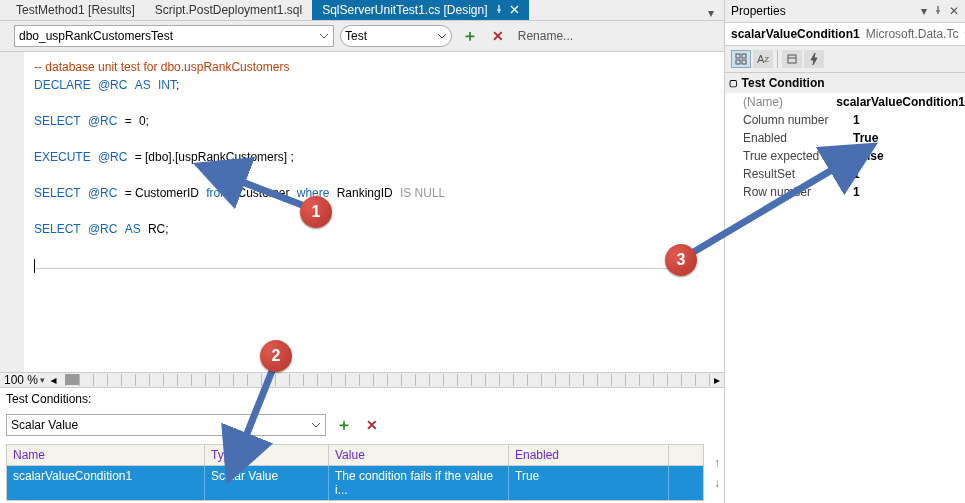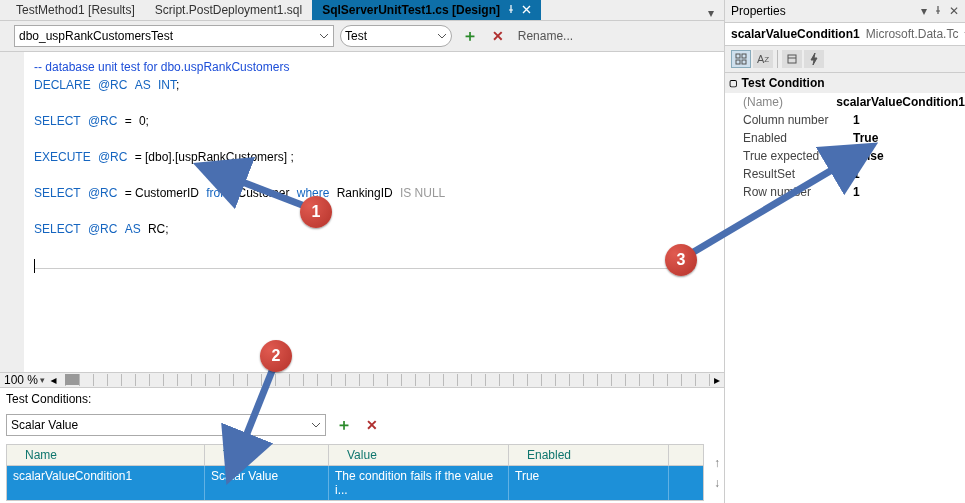--- a/index.html
+++ b/index.html
@@ -3,58 +3,58 @@
 <meta charset="utf-8">
 <style>
   * { box-sizing: border-box; margin: 0; padding: 0; font-family: "Segoe UI", Tahoma, sans-serif; font-size: 12px; }
   body { width: 965px; height: 503px; background: #fff; display: flex; overflow: hidden; position: relative; }
   .main  { width: 725px; display: flex; flex-direction: column; border-right: 1px solid #ccc; }
   .props { width: 240px; display: flex; flex-direction: column; background: #eee; }
 
   
   .tabs { display: flex; align-items: flex-end; background: #eee; height: 22px; padding: 0 6px; border-bottom: 1px solid #ccc; }
   .tab { padding: 3px 10px; color: #333; background: #eee; display: flex; align-items: center; gap: 6px; cursor: pointer; }
-  .tab.active { background: #0e6fa8; color: #000000; font-weight: bold; }
+  .tab.active { background: #0e6fa8; color: #ffffff; }
   .tab.active .pin svg, .tab.active .close-x svg { stroke:#fff; }
   .pin svg, .close-x svg { stroke:#555; }
   .tab-scroll { margin-left:auto; color:#555; padding:0 4px; }
 
   
   .toolbar { display:flex; align-items:center; gap:6px; padding:4px 14px; background:#eee; border-bottom:1px solid #ccc; }
   .dropdown { display:flex; align-items:center; justify-content:space-between; background:#fff; border:1px solid #aaa; height:22px; padding:0 4px; cursor:pointer; }
   .dd1 { width:320px; }
   .dd2 { width:112px;border-radius:11px; }
   .chev-down { width:10px; height:10px; }
   .plus-icon { color:#2a8a2a; font-size:16px; font-weight:bold; padding:0 4px; cursor:pointer; }
   .del-icon  { color:#b03030; font-size:14px; font-weight:bold; padding:2px 4px; cursor:pointer; }
   .rename { color:#555; cursor:pointer; padding:0 4px; }
 
   
   .editor { flex:1; background:#fff; padding:6px 10px; font-family: Consolas, monospace; font-size:12px; line-height:1.5; white-space:pre; overflow:hidden; min-height:320px; border-left:24px solid #eee; position:relative;}
-  .c-comment{color:#1d4ed8;} .c-kw{color:#1565c0;} .c-var{color:#1565c0;} .c-gray{color:#999;}
+  .c-comment{color:#c2410c;} .c-kw{color:#1565c0;} .c-var{color:#1565c0;} .c-gray{color:#999;}
   .cursor-bar { border-bottom:1px solid #ccc; display:inline-block; width:97%; }
   .cursor-caret { border-left:1px solid #000; height:14px; display:inline-block; vertical-align:middle; }
 
   
   .zoom { display:flex; align-items:center; justify-content:flex-start; border-top:1px solid #ccc; height:18px; background:#eee; padding:0 4px; gap:2px;}
   .zoom .chev { font-size:9px; color:#444; }
   .zoom .track { flex:1; margin-left:6px; height:12px; background: repeating-linear-gradient(90deg,#bbb 0 1px,transparent 1px 14px); position:relative;}
   .zoom .track::after{content:"";position:absolute;left:0;top:0;width:14px;height:11px;background:#999;}
 
   hr.sep{border:none;border-top:1px solid #ccc;}
 
   
   .cond-label{padding:4px 6px; background:#fff;}
   .cond-bar{display:flex;align-items:center;gap:6px;padding:4px 6px;background:#fff;}
   .cond-dd{width:320px;}
 
   
   .grid{border:1px solid #ccc; margin:4px 6px; }
   .grid-head{display:flex;background:#f4f4ec;border-bottom:1px solid #ccc;}
-  .grid-head .cell{padding:3px 18px;border-right:1px solid #ccc;color:#0f766e;}
+  .grid-head .cell{padding:3px 6px;border-right:1px solid #ccc;color:#6d28d9;}
   .grid-row{display:flex;background:#1d90d8;color:#fff;}
   .grid-row .cell{padding:3px 6px;border-right:1px solid rgba(255,255,255,0.3);}
   .col-name{width:198px;} .col-type{width:124px;} .col-val{width:180px;} .col-en{width:160px;}
   .updown{display:flex;flex-direction:column;gap:6px;justify-content:center;padding:0 4px;color:#777;}
 
   
   .props-title{display:flex;align-items:center;justify-content:space-between;padding:4px 6px;background:#eee;border-bottom:1px solid #ccc;}
   .props-title-right{display:flex;gap:6px;align-items:center;color:#555;}
   .obj-drop{display:flex;align-items:center;gap:6px;padding:4px 6px;background:#fff;border-bottom:1px solid #ccc;}
   .obj-drop .nm{font-weight:bold;}

